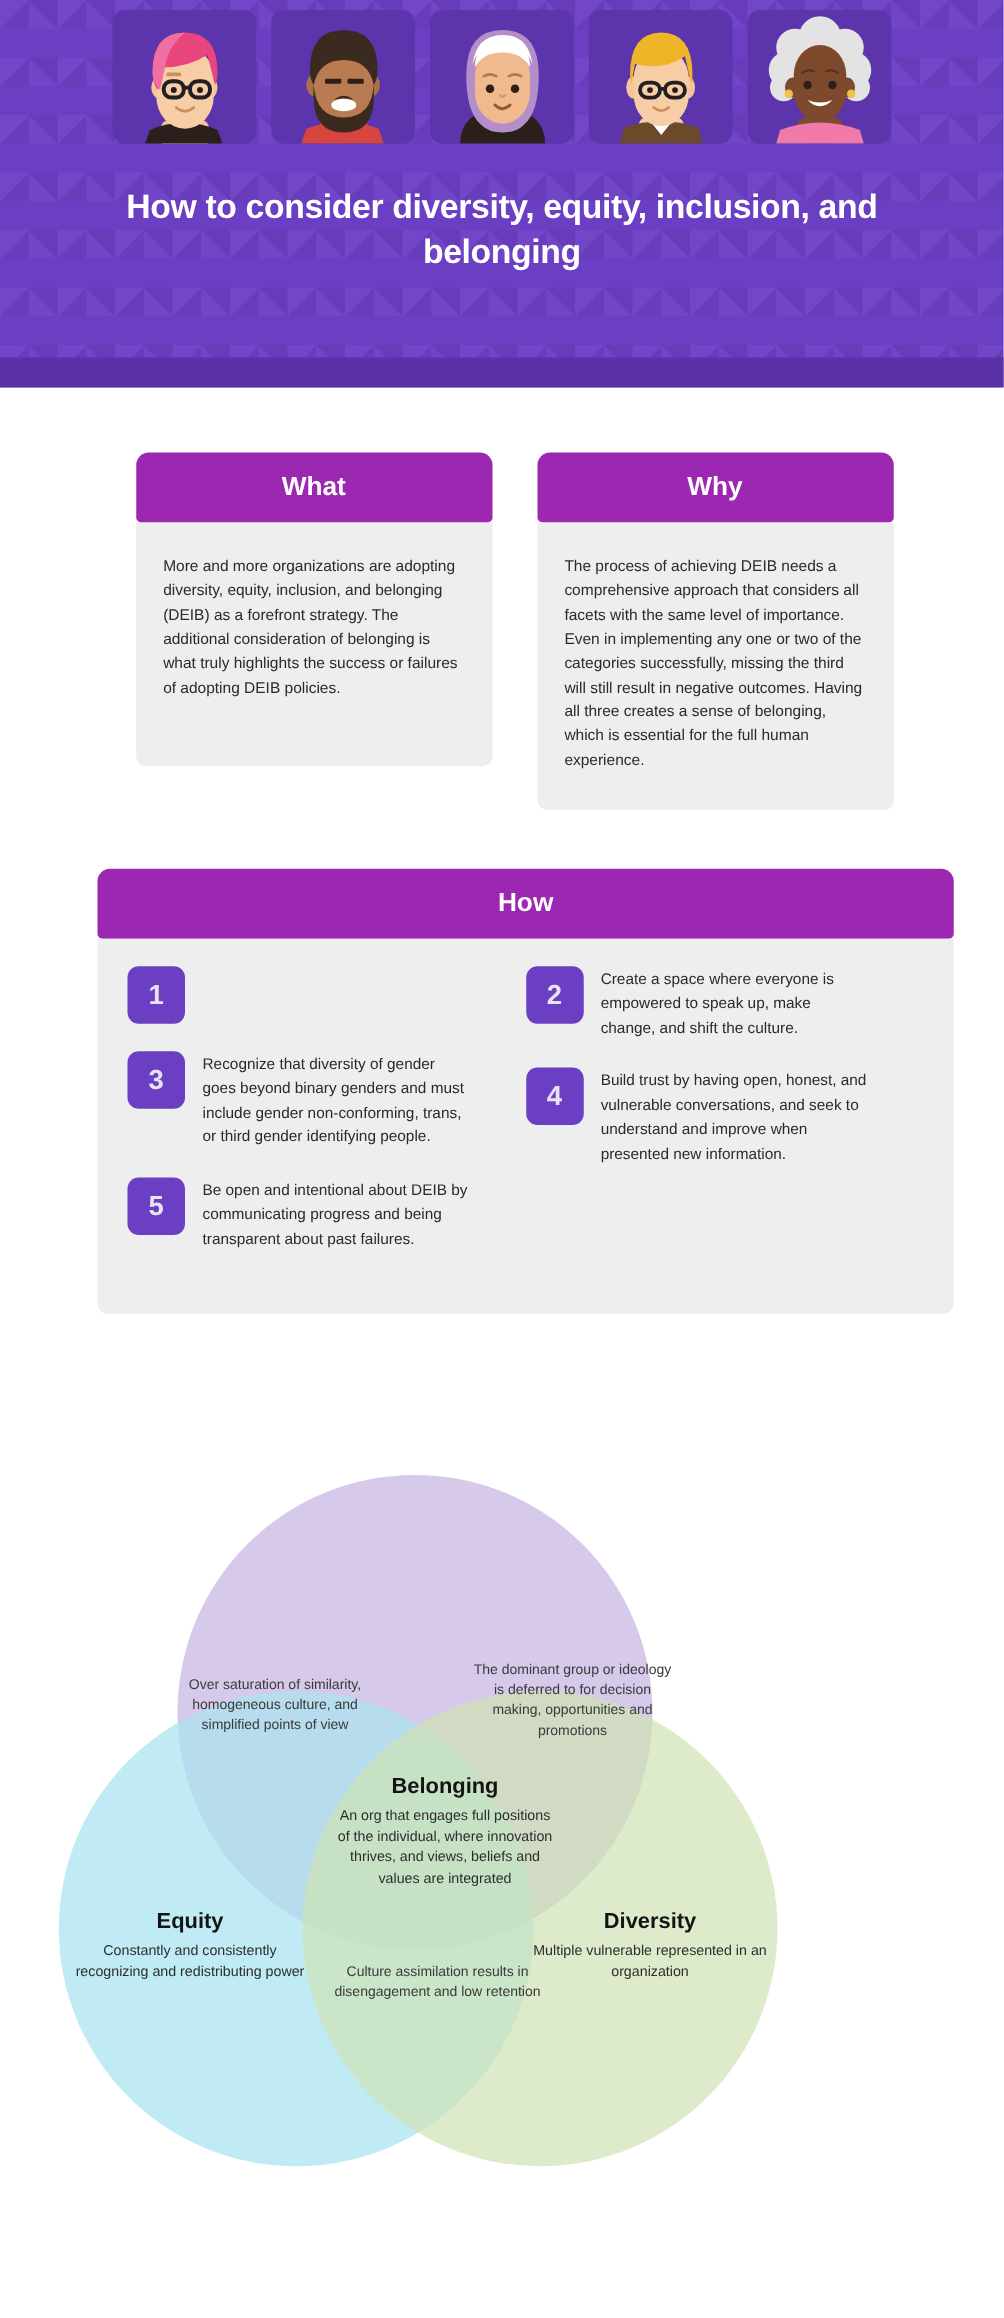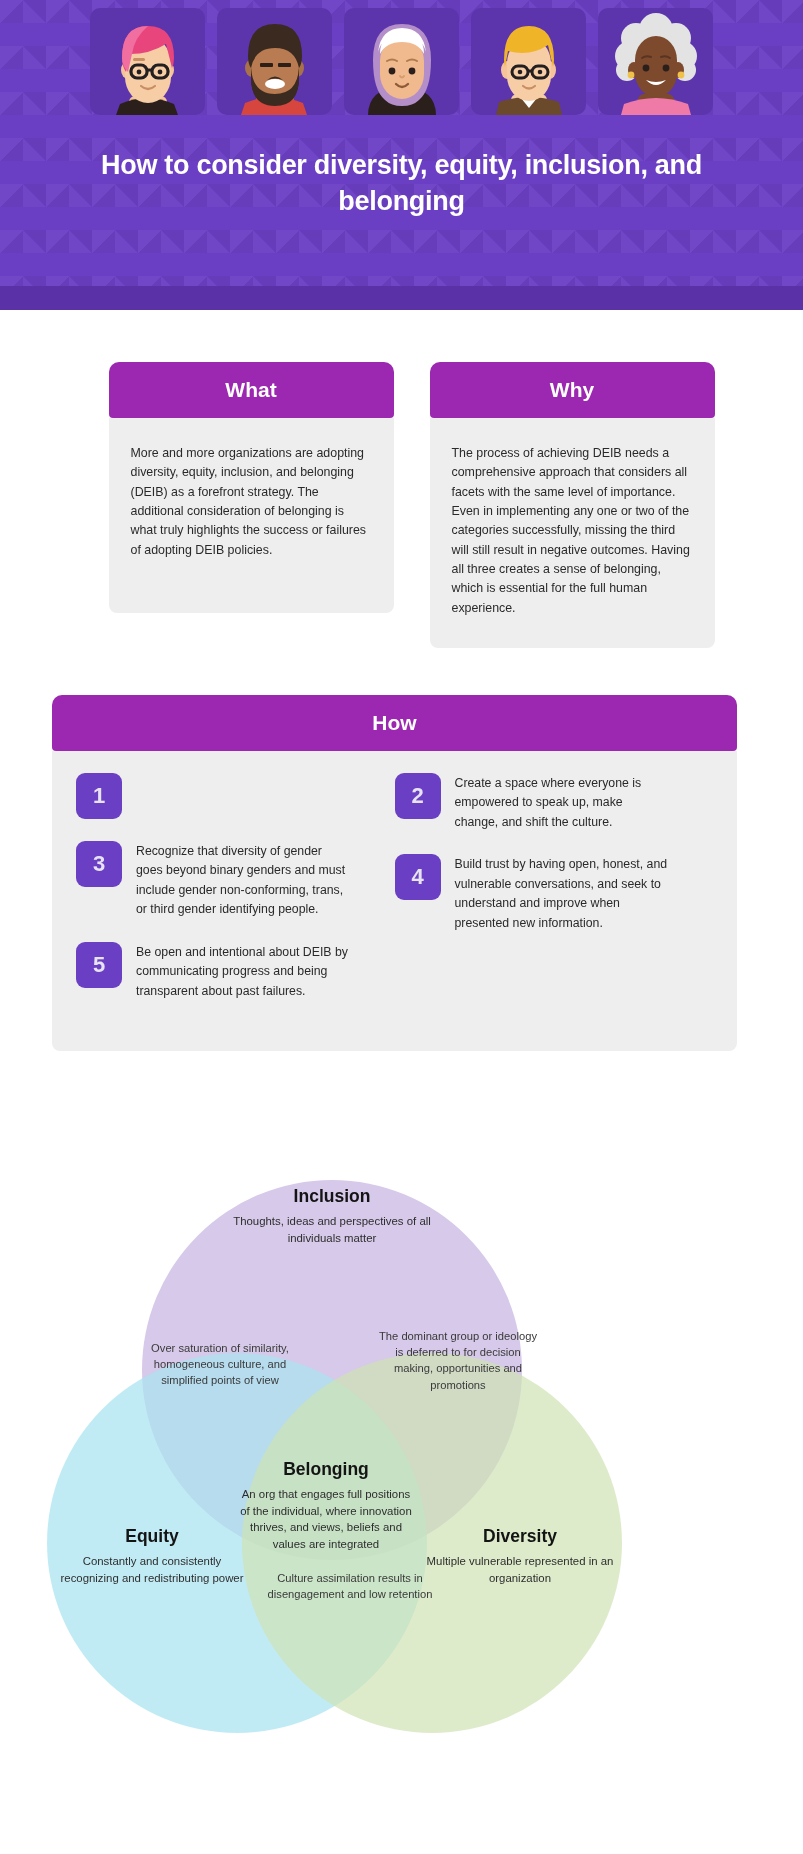--- a/index.html
+++ b/index.html
@@ -94,21 +94,21 @@
     line-height: 1.56;
     color: #2a2a2a;
     text-align: left;
   }
   .card.what .card-body { min-height: 195px; }
   .card.why .card-body { min-height: 195px; }
 
   
   .how-wrap {
     position: absolute;
-    top: 695px; left: 32px;
+    top: 695px; left: 58px;
     width: 705px;
     padding-left: 20px;
   }
   .how-head {
     height: 56px;
     background: #9c27b0;
     border-radius: 10px 10px 4px 4px;
     color: #fff;
     font-size: 21px;
     font-weight: bold;
@@ -174,21 +174,21 @@
     color: #2d2d2d;
   }
   .venn-sub {
     position: absolute;
     text-align: center;
     font-size: 11.2px;
     line-height: 1.45;
     color: #3a3a3a;
   }
   .lbl-inclusion { top: 38px; left: 232px; width: 200px; }
-  .lbl-belonging { top: 270px; left: 236px; width: 180px; margin-top: 41px; }
+  .lbl-belonging { top: 270px; left: 266px; width: 180px; }
   .lbl-equity    { top: 378px; left: 52px;  width: 200px; }
   .lbl-diversity { top: 378px; left: 420px; width: 200px; }
   .sub-left      { top: 192px; left: 140px; width: 160px; }
   .sub-right     { top: 180px; left: 378px; width: 160px; }
   .sub-bottom    { top: 422px; left: 260px; width: 180px; }
 </style>
 </head>
 <body>
 
 <div class="header">
@@ -343,24 +343,20 @@
 
 <div class="venn">
   <svg width="803" height="706" viewBox="0 0 803 706">
     <g style="mix-blend-mode: multiply;">
       <circle cx="332" cy="222" r="190" fill="#cdbde4" opacity="0.82"></circle>
       <circle cx="237" cy="395" r="190" fill="#a9e3f0" opacity="0.72"></circle>
       <circle cx="432" cy="395" r="190" fill="#cfe3b4" opacity="0.70"></circle>
     </g>
   </svg>
 
-  <div class="venn-label lbl-inclusion">
-    <div class="venn-title">Inclusion</div>
-    <div class="venn-desc">Thoughts, ideas and perspectives of all individuals matter</div>
-  </div>
 
   <div class="venn-label lbl-belonging">
     <div class="venn-title">Belonging</div>
     <div class="venn-desc">An org that engages full positions of the individual, where innovation thrives, and views, beliefs and values are integrated</div>
   </div>
 
   <div class="venn-label lbl-equity">
     <div class="venn-title">Equity</div>
     <div class="venn-desc">Constantly and consistently recognizing and redistributing power</div>
   </div>

